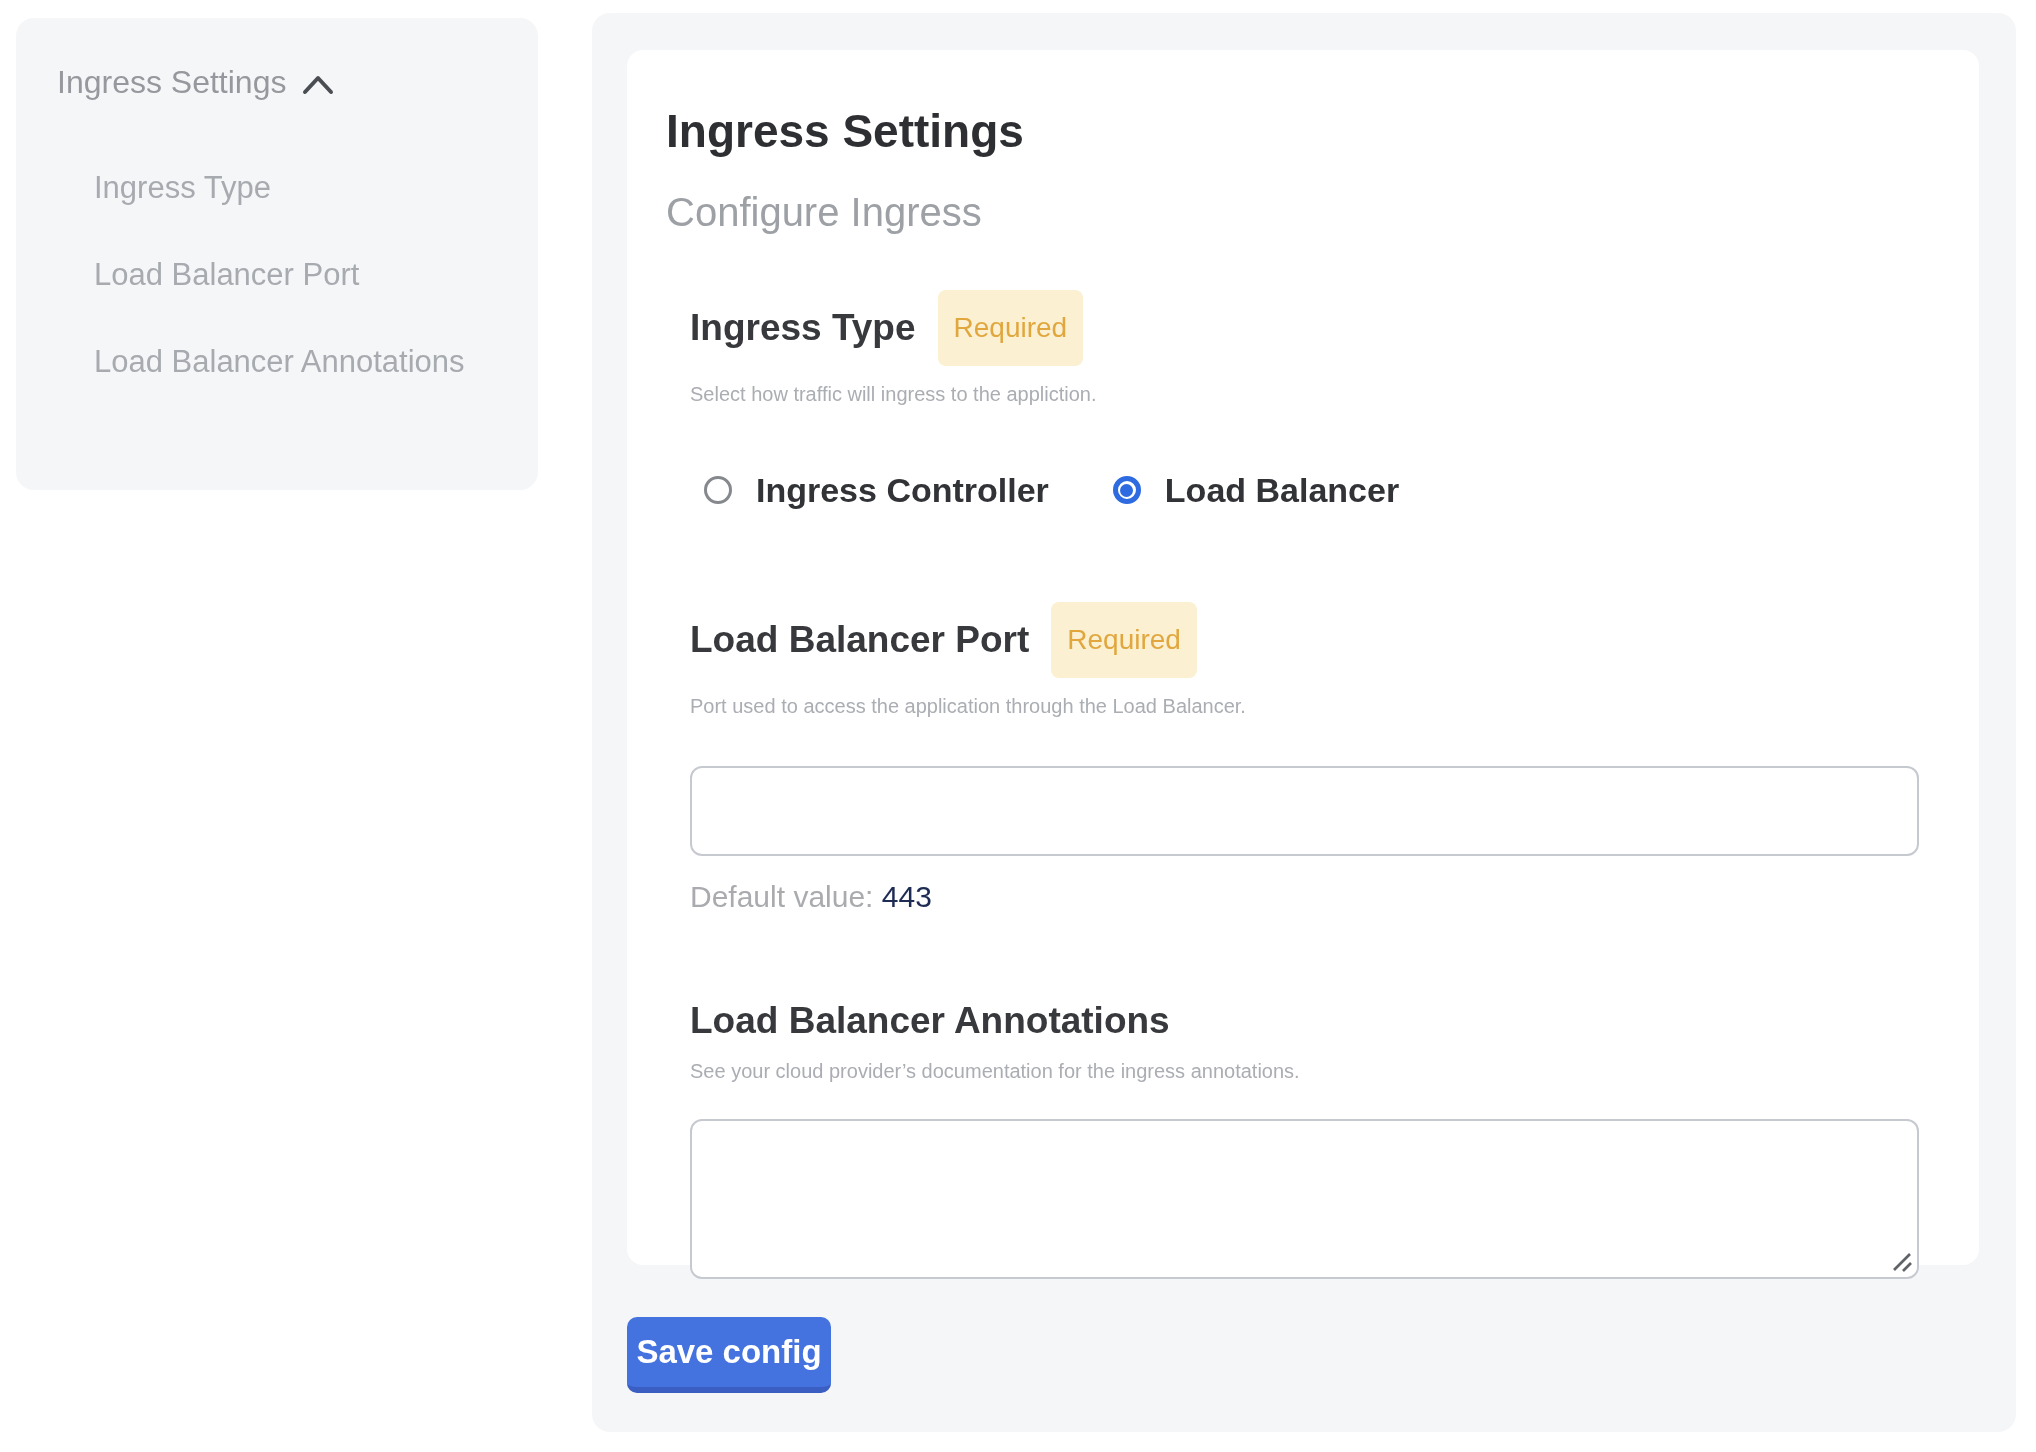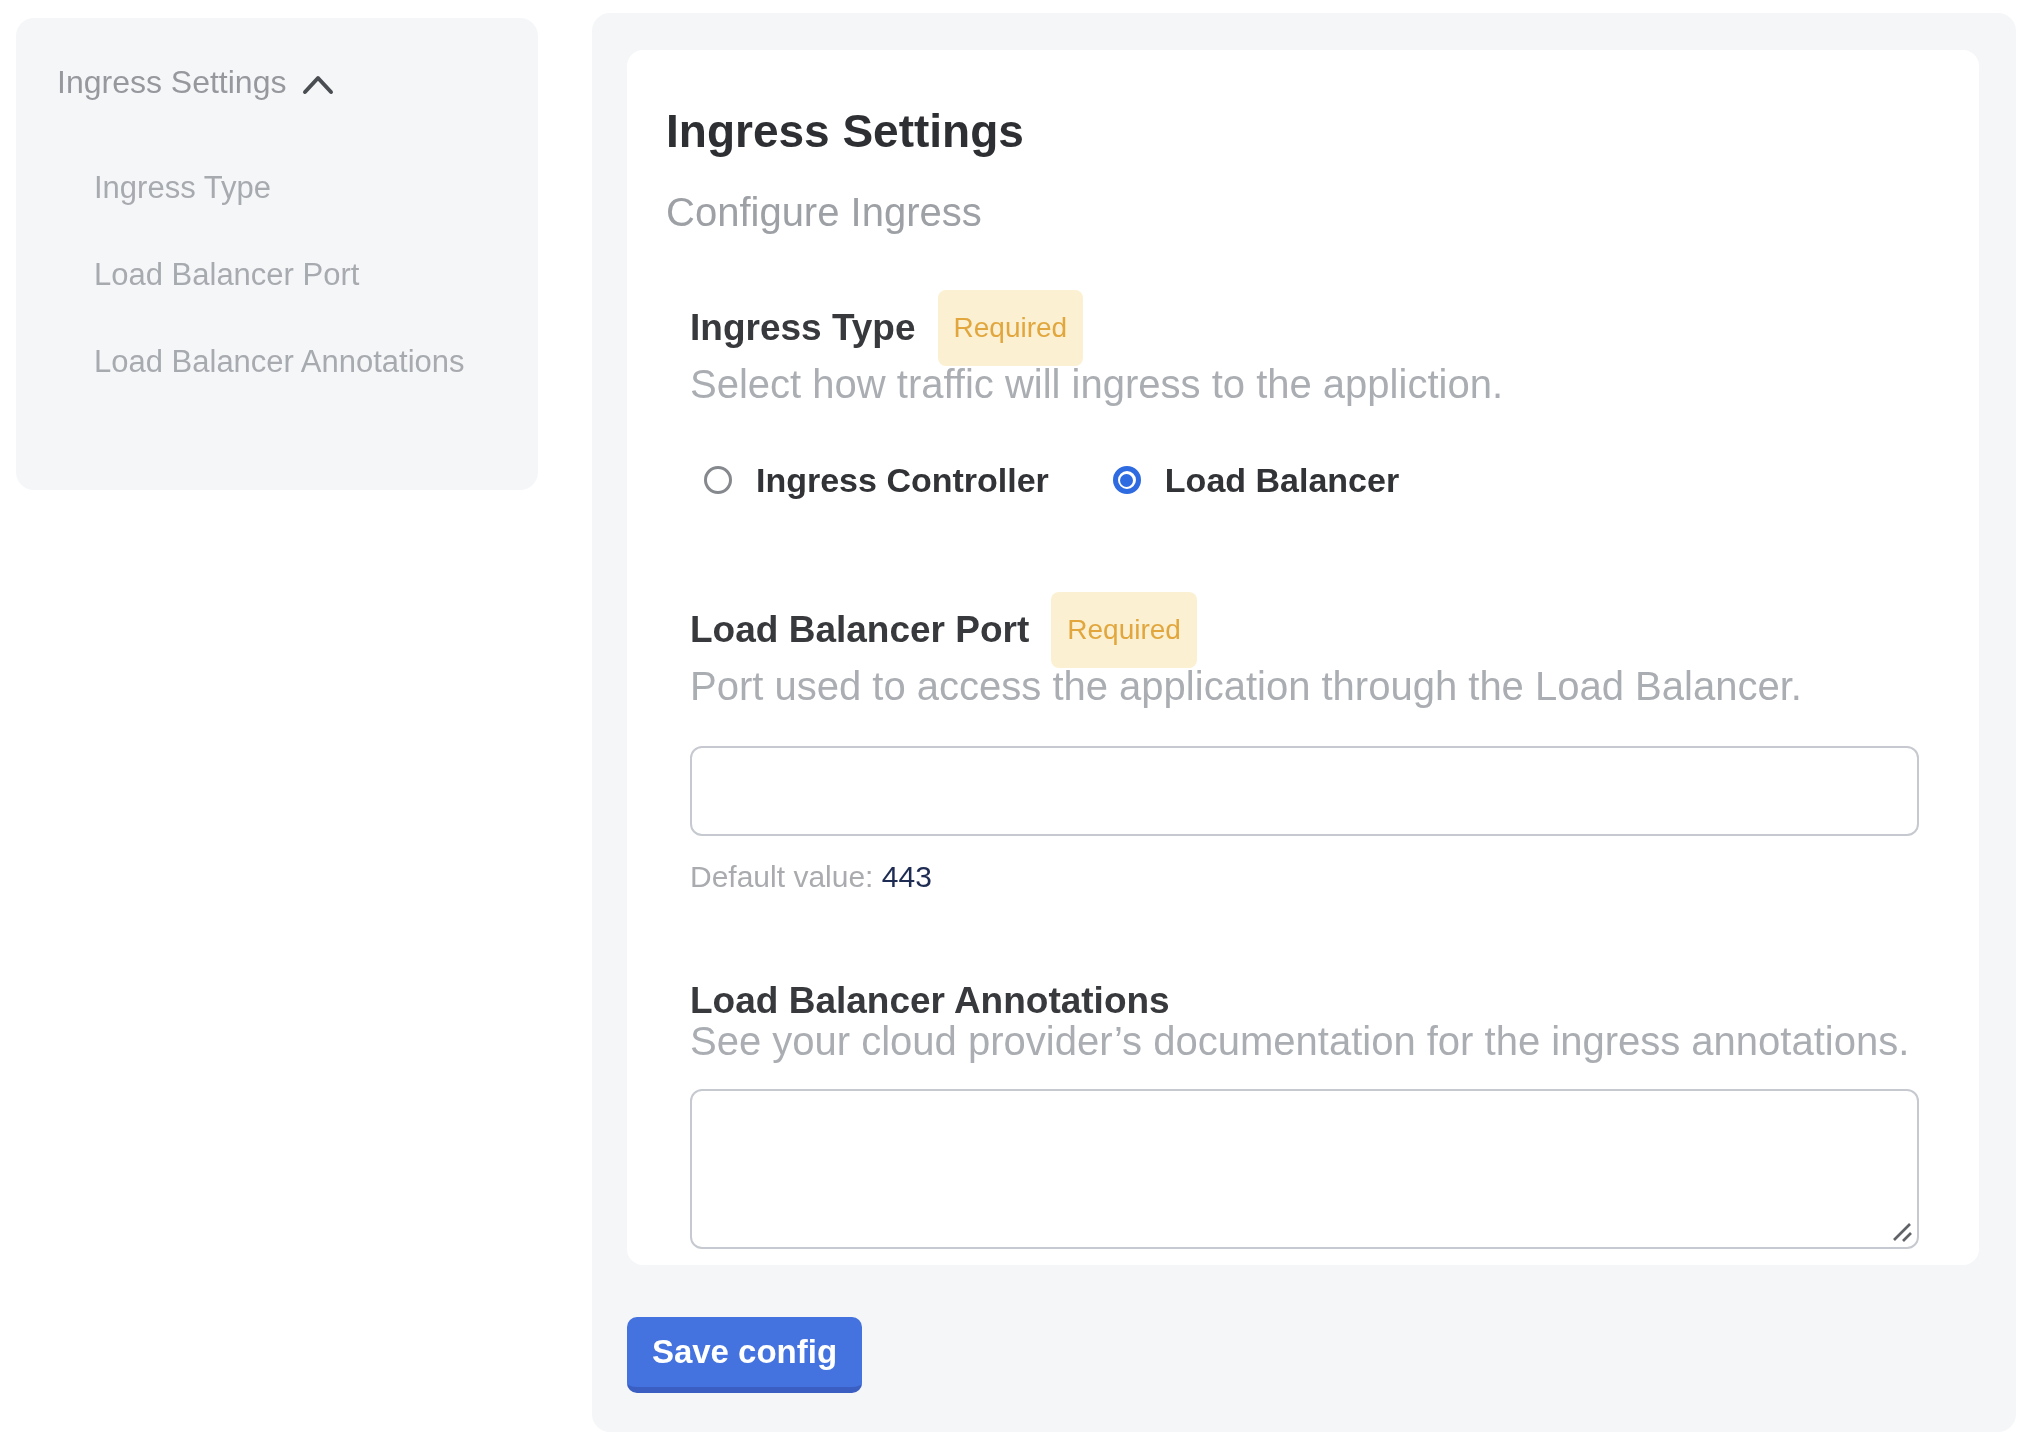--- a/index.html
+++ b/index.html
@@ -27,21 +27,21 @@
 
   .section { margin-left:24px; }
   .sec1 { margin-top:60px; }
   .sec2 { margin-top:94px; }
   .sec3 { margin-top:85px; }
 
   .label-row { display:flex; align-items:center; gap:22px; }
   .sec-label { font-size:37px; line-height:44px; font-weight:600; color:#37393c; }
   .badge { background:#fbf0d1; color:#e1a73e; font-size:28px; line-height:28px;
            padding:24px 16px; border-radius:8px; }
-  .sec-desc { font-size:40px; line-height:36px; color:#aaadb2; }
+  .sec-desc { margin-top:10px; font-size:20px; line-height:36px; color:#aaadb2; }
 
   
   .radio-row { margin-top:60px; padding-left:14px; display:flex; align-items:center; gap:64px; height:36px; }
   .radio-option { display:flex; align-items:center; gap:24px; cursor:pointer; }
   .radio { width:28px; height:28px; border-radius:50%; border:3px solid #85888d; background:#fff;
            position:relative; flex:none; }
   .radio.selected { border:5px solid #2e6ae0; }
   .radio.selected::after { content:""; position:absolute; left:50%; top:50%;
            width:13px; height:13px; margin:-6.5px 0 0 -6.5px; border-radius:50%; background:#2e6ae0; }
   .radio-label { font-size:34px; font-weight:600; color:#313336; }
@@ -54,21 +54,21 @@
   .default-value { color:#1e2b52; font-weight:400; }
 
   .textarea-wrap { position:relative; margin-top:30px; width:100%; }
   .textarea { display:block; width:100%; height:160px; border:2px solid #c6cad0;
               border-radius:12px; background:#fff; resize:none; outline:none;
               font-size:30px; padding:14px 20px; color:#333;
               font-family:"Liberation Sans","DejaVu Sans",sans-serif; }
   .resize-handle { position:absolute; right:5px; bottom:5px; width:26px; height:26px; cursor:nwse-resize; }
 
   
-  .save-btn { position:absolute; left:35px; top:1304px; width:235px; height:76px;
+  .save-btn { position:absolute; left:35px; top:1304px; width:204px; height:76px;
               background:#4472de; border:none; border-bottom:6px solid #3a5ec2;
               border-radius:10px; color:#ffffff; font-size:33px; font-weight:700;
               font-family:"Liberation Sans","DejaVu Sans",sans-serif;
               display:flex; align-items:center; justify-content:center; cursor:pointer; }
 </style>
 </head>
 <body>
 
 <nav class="sidebar">
   <div class="sidebar-header">

